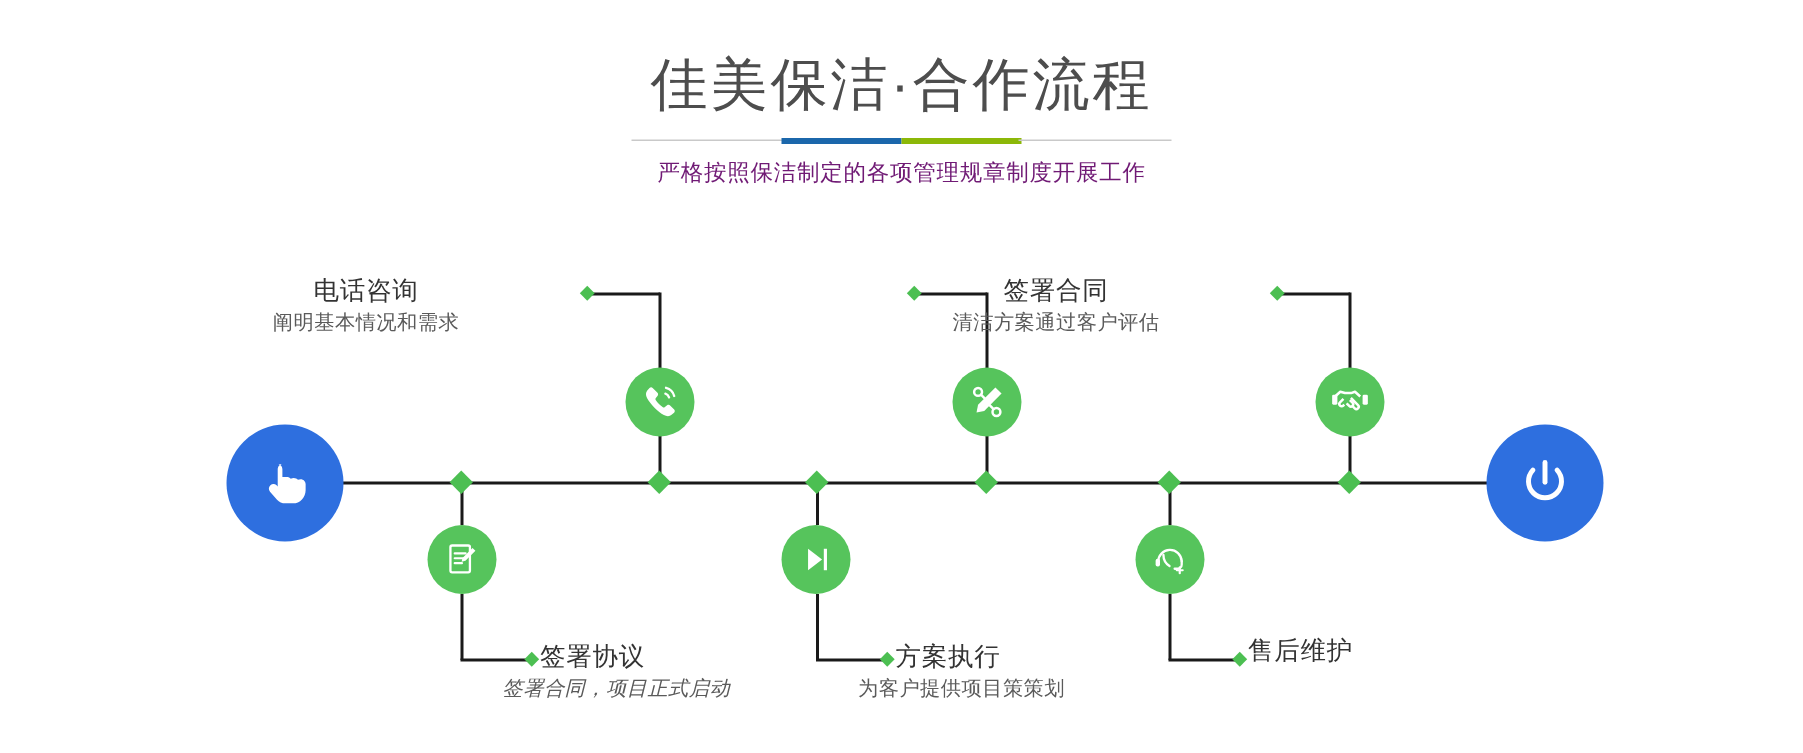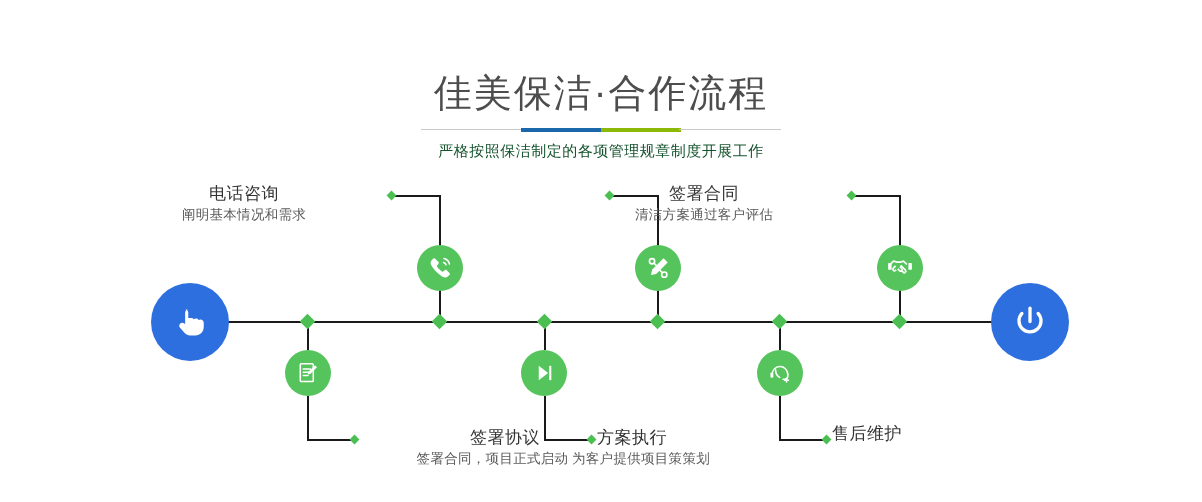--- a/index.html
+++ b/index.html
@@ -5,40 +5,40 @@
   html,body{margin:0;padding:0;}
   body{
     width:1202px;height:502px;
     background:#ffffff;
     font-family:"Liberation Sans","DejaVu Sans",sans-serif;
     overflow:hidden;
     position:relative;
     color:#4a4a4a;
   }
   
-  #header{position:absolute;left:0;top:0;width:1194px;height:150px;margin-top:36px;}
+  #header{position:absolute;left:0;top:0;width:1194px;height:150px;}
   #page-title{
     position:absolute;left:0;top:34px;width:1202px;
     text-align:center;
     font-size:38px;
     letter-spacing:2px;
     color:#4d4d4d;
     font-weight:400;
     line-height:46px;
     white-space:nowrap;
   }
   #divider{position:absolute;left:421px;top:92px;width:360px;height:4px;}
   .div-seg{position:absolute;top:1px;height:1px;background:#c9c9c9;}
   .div-left{left:0;width:102px;}
   .div-right{left:258px;width:102px;}
   .div-blue{position:absolute;left:100px;top:0px;width:80px;height:4px;background:#1b67ab;}
   .div-green{position:absolute;left:180px;top:0px;width:80px;height:4px;background:#8cb808;}
   #page-subtitle{
     position:absolute;left:0;top:106px;width:1202px;
-    text-align:center;font-size:15px;color:#14532d;
+    text-align:center;font-size:15px;color:#701a75;
     letter-spacing:.5px;white-space:nowrap;
   }
 
   
   #flow{position:absolute;left:0;top:150px;width:1202px;height:352px;}
 
   
   #axis{
     position:absolute;left:225px;top:171px;
     width:775px;height:2px;background:#1a1a1a;
@@ -154,23 +154,23 @@
         <line x1="10" y1="11" x2="19" y2="11" stroke="#ffffff" stroke-width="1.7" stroke-linecap="round"></line>
         <line x1="10" y1="15" x2="19" y2="15" stroke="#ffffff" stroke-width="1.7" stroke-linecap="round"></line>
         <line x1="10" y1="19" x2="16" y2="19" stroke="#ffffff" stroke-width="1.7" stroke-linecap="round"></line>
         <path fill="#ffffff" d="M24.6 6.5l2.4 2.4-8.2 8.2-3.1.7.7-3.1z"></path>
       </svg>
     </span>
   </div>
   <div class="vline" style="left:307px;top:246px;height:44px;"></div>
   <div class="hline" style="left:307px;top:289px;width:48px;"></div>
   <div class="bullet" style="left:351px;top:286px;"></div>
-  <div class="node-label lbl-bottom" style="left:360px;top:277px;width:290px;text-align:center;">
+  <div class="node-label lbl-bottom" style="left:360px;top:277px;width:290px;">
     <div class="node-title">签署协议</div>
-    <div class="node-desc" style="margin-left:-25px;">签署合同，项目正式启动</div>
+    <div class="node-desc" style="margin-left:-25px;font-style:italic;">签署合同，项目正式启动</div>
   </div>
 
   <div class="diamond" style="left:652px;top:166px;"></div>
   <div class="vline" style="left:657px;top:96px;height:76px;"></div>
   <div class="step-icon" style="left:635px;top:95px;">
     <span>
       <svg width="28" height="28" viewBox="0 0 32 32">
         <path fill="#ffffff" d="M22.4 4.9l4.7 4.7-13.2 13.2-5.9 1.2 1.2-5.9z"></path>
         <circle cx="9.2" cy="8.3" r="3.0" fill="none" stroke="#ffffff" stroke-width="1.9"></circle>
         <circle cx="23.2" cy="23.6" r="3.0" fill="none" stroke="#ffffff" stroke-width="1.9"></circle>

